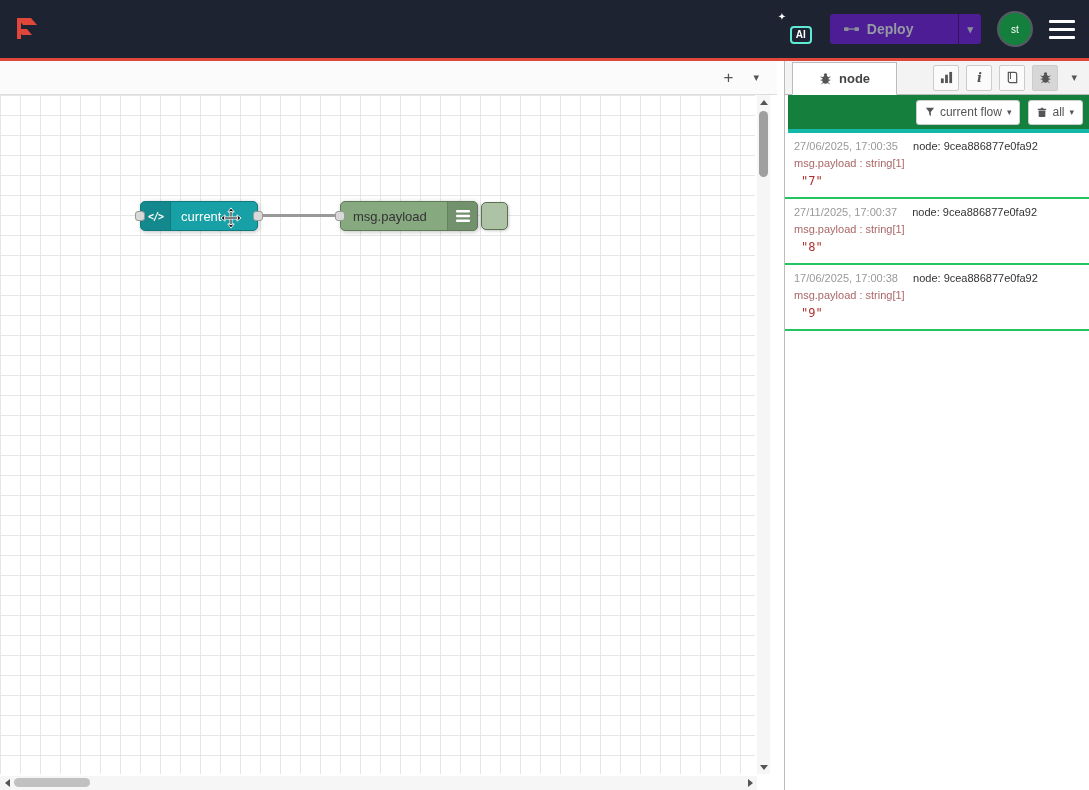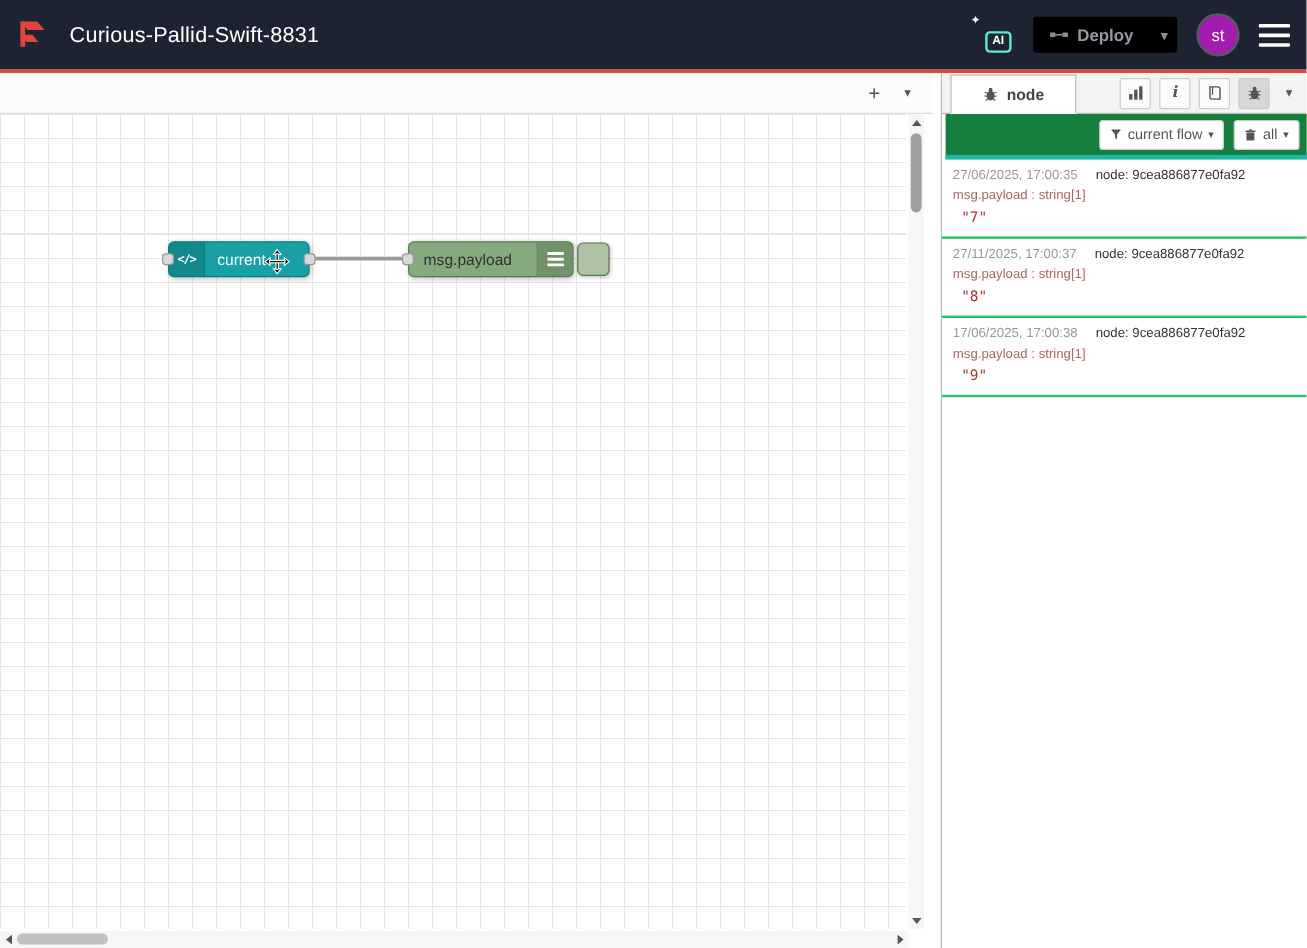--- a/index.html
+++ b/index.html
@@ -12,27 +12,27 @@
             display: flex; align-items: center; padding: 0 14px; }
   .logo { width: 32px; height: 26px; margin-right: 12px; display: flex; align-items: center; cursor: pointer; }
   .app-title { color: #fff; font-size: 18px; letter-spacing: .2px; }
   .header-right { margin-left: auto; display: flex; align-items: center; gap: 18px; }
 
   .ai-btn { position: relative; width: 34px; height: 30px; cursor: pointer; }
   .ai-sparkle { position: absolute; left: 0; top: -3px; color: #fff; font-size: 10px; }
   .ai-box { position: absolute; right: 0; bottom: 0; border: 2px solid #5eead4; border-radius: 4px;
             color: #fff; font-size: 10px; font-weight: bold; padding: 2px 4px; line-height: 1; }
 
-  .deploy { display: flex; align-items: center; height: 30px; background: #000000; border-radius: 3px;
-            color: #959aa3; font-size: 14px; font-weight: bold; cursor: default; user-select: none; }
+  .deploy { display: flex; align-items: center; height: 30px; background: #4c1d95; border-radius: 3px;
+            color: #959aa3; font-size: 14px; font-weight: bold; cursor: default; user-select: none; gap: 31px; }
   .deploy-main { display: flex; align-items: center; gap: 8px; padding: 0 14px; }
   .deploy-chevron { border-left: 1px solid rgba(0,0,0,.35); height: 100%; display: flex; align-items: center;
                     padding: 0 8px; font-size: 11px; color: #8a8f99; cursor: pointer; }
 
-  .avatar { width: 32px; height: 32px; border-radius: 50%; background: #a21caf; color: #fff; font-size: 14px;
+  .avatar { width: 32px; height: 32px; border-radius: 50%; background: #15803d; color: #fff; font-size: 10px;
             display: flex; align-items: center; justify-content: center; box-shadow: 0 0 0 2px rgba(255,255,255,.25);
             cursor: pointer; }
 
   .hamburger { width: 26px; display: flex; flex-direction: column; gap: 5px; cursor: pointer; padding: 2px 0; }
   .hamburger i { display: block; height: 3px; background: #fff; border-radius: 1px; }
 
   .accent-line { position: absolute; left: 0; top: 58px; width: 100%; height: 3px; background: #e0473a; }
 
   
   .main { position: absolute; left: 0; top: 61px; width: 100%; height: 729px; }
@@ -140,21 +140,20 @@
 <div class="app">
 
   <div class="header">
     <div class="logo">
       <svg width="30" height="26" viewBox="0 0 30 26">
         <path d="M3 2h14l6 7H9z" fill="#e0473a"></path>
         <path d="M3 13h10l5 6H8z" fill="#e0473a"></path>
         <rect x="3" y="2" width="4" height="21" fill="#e0473a"></rect>
       </svg>
     </div>
-    <div class="app-title">Curious-Pallid-Swift-8831</div>
     <div class="header-right">
       <div class="ai-btn">
         <span class="ai-sparkle">✦</span>
         <span class="ai-box">AI</span>
       </div>
       <div class="deploy">
         <span class="deploy-main">
           <span>
             <svg width="15" height="10" viewBox="0 0 16 10">
               <rect x="0" y="3" width="5" height="4" rx="1" fill="#8a8f99"></rect>

